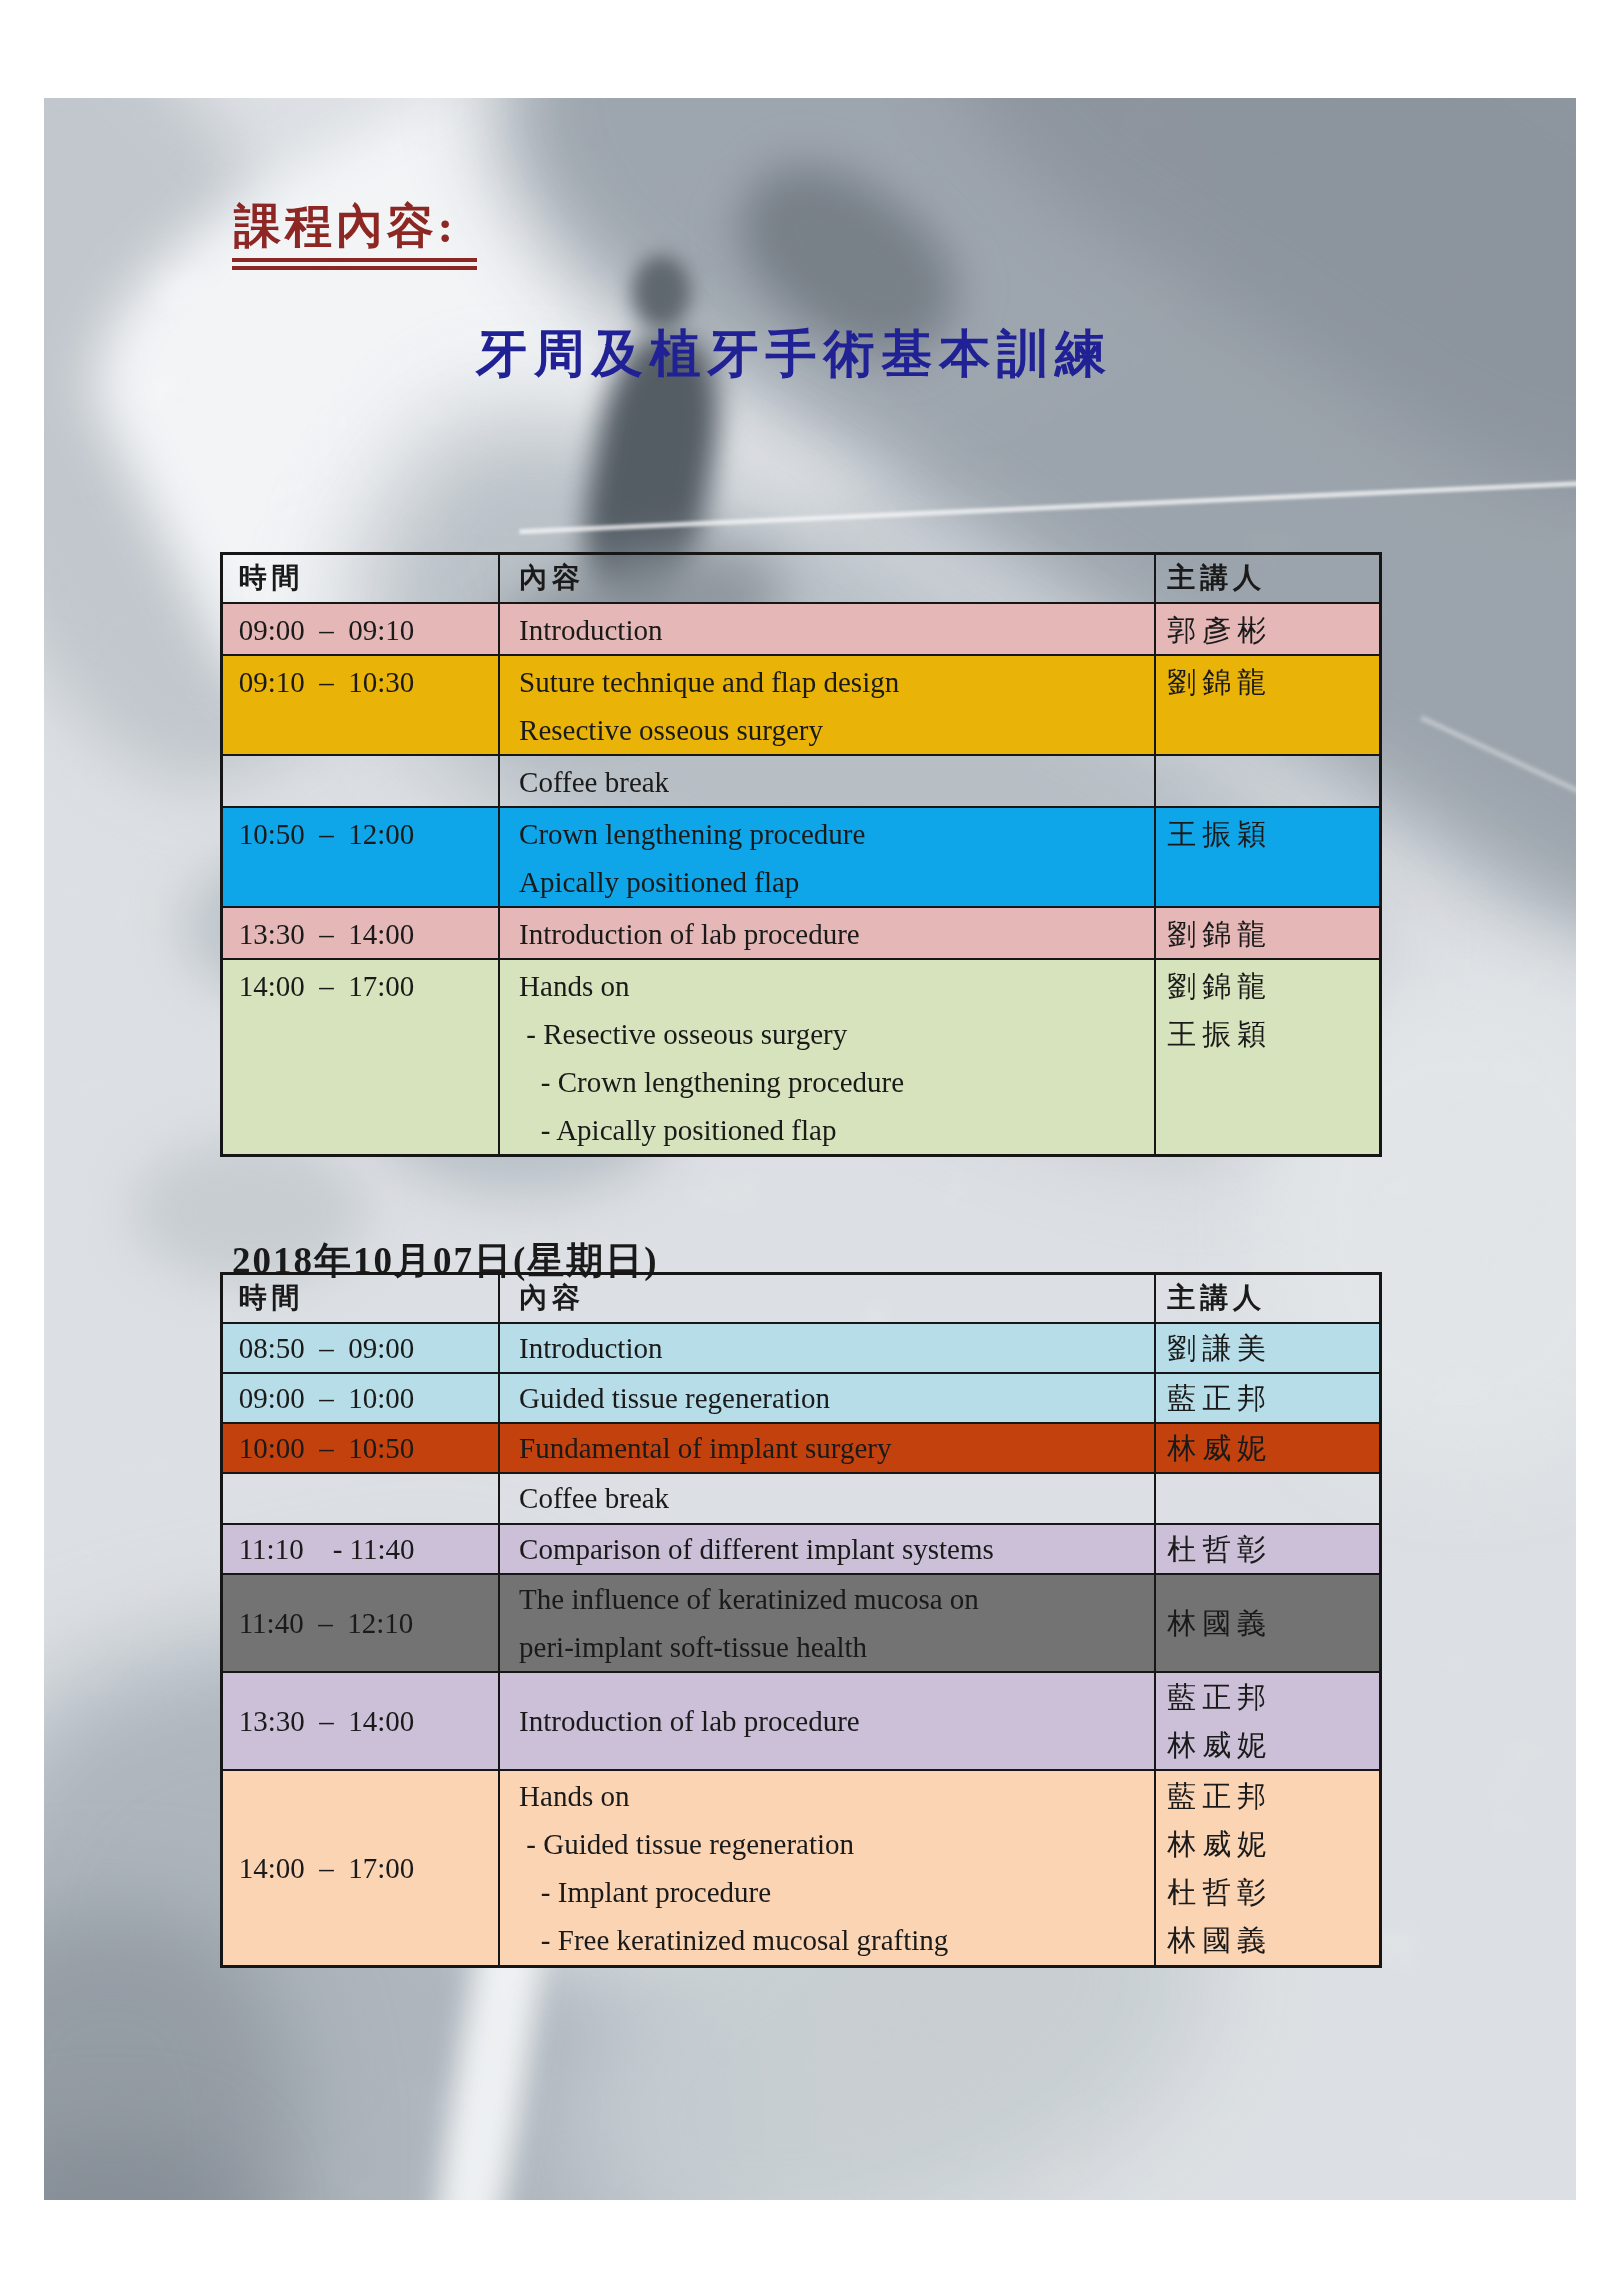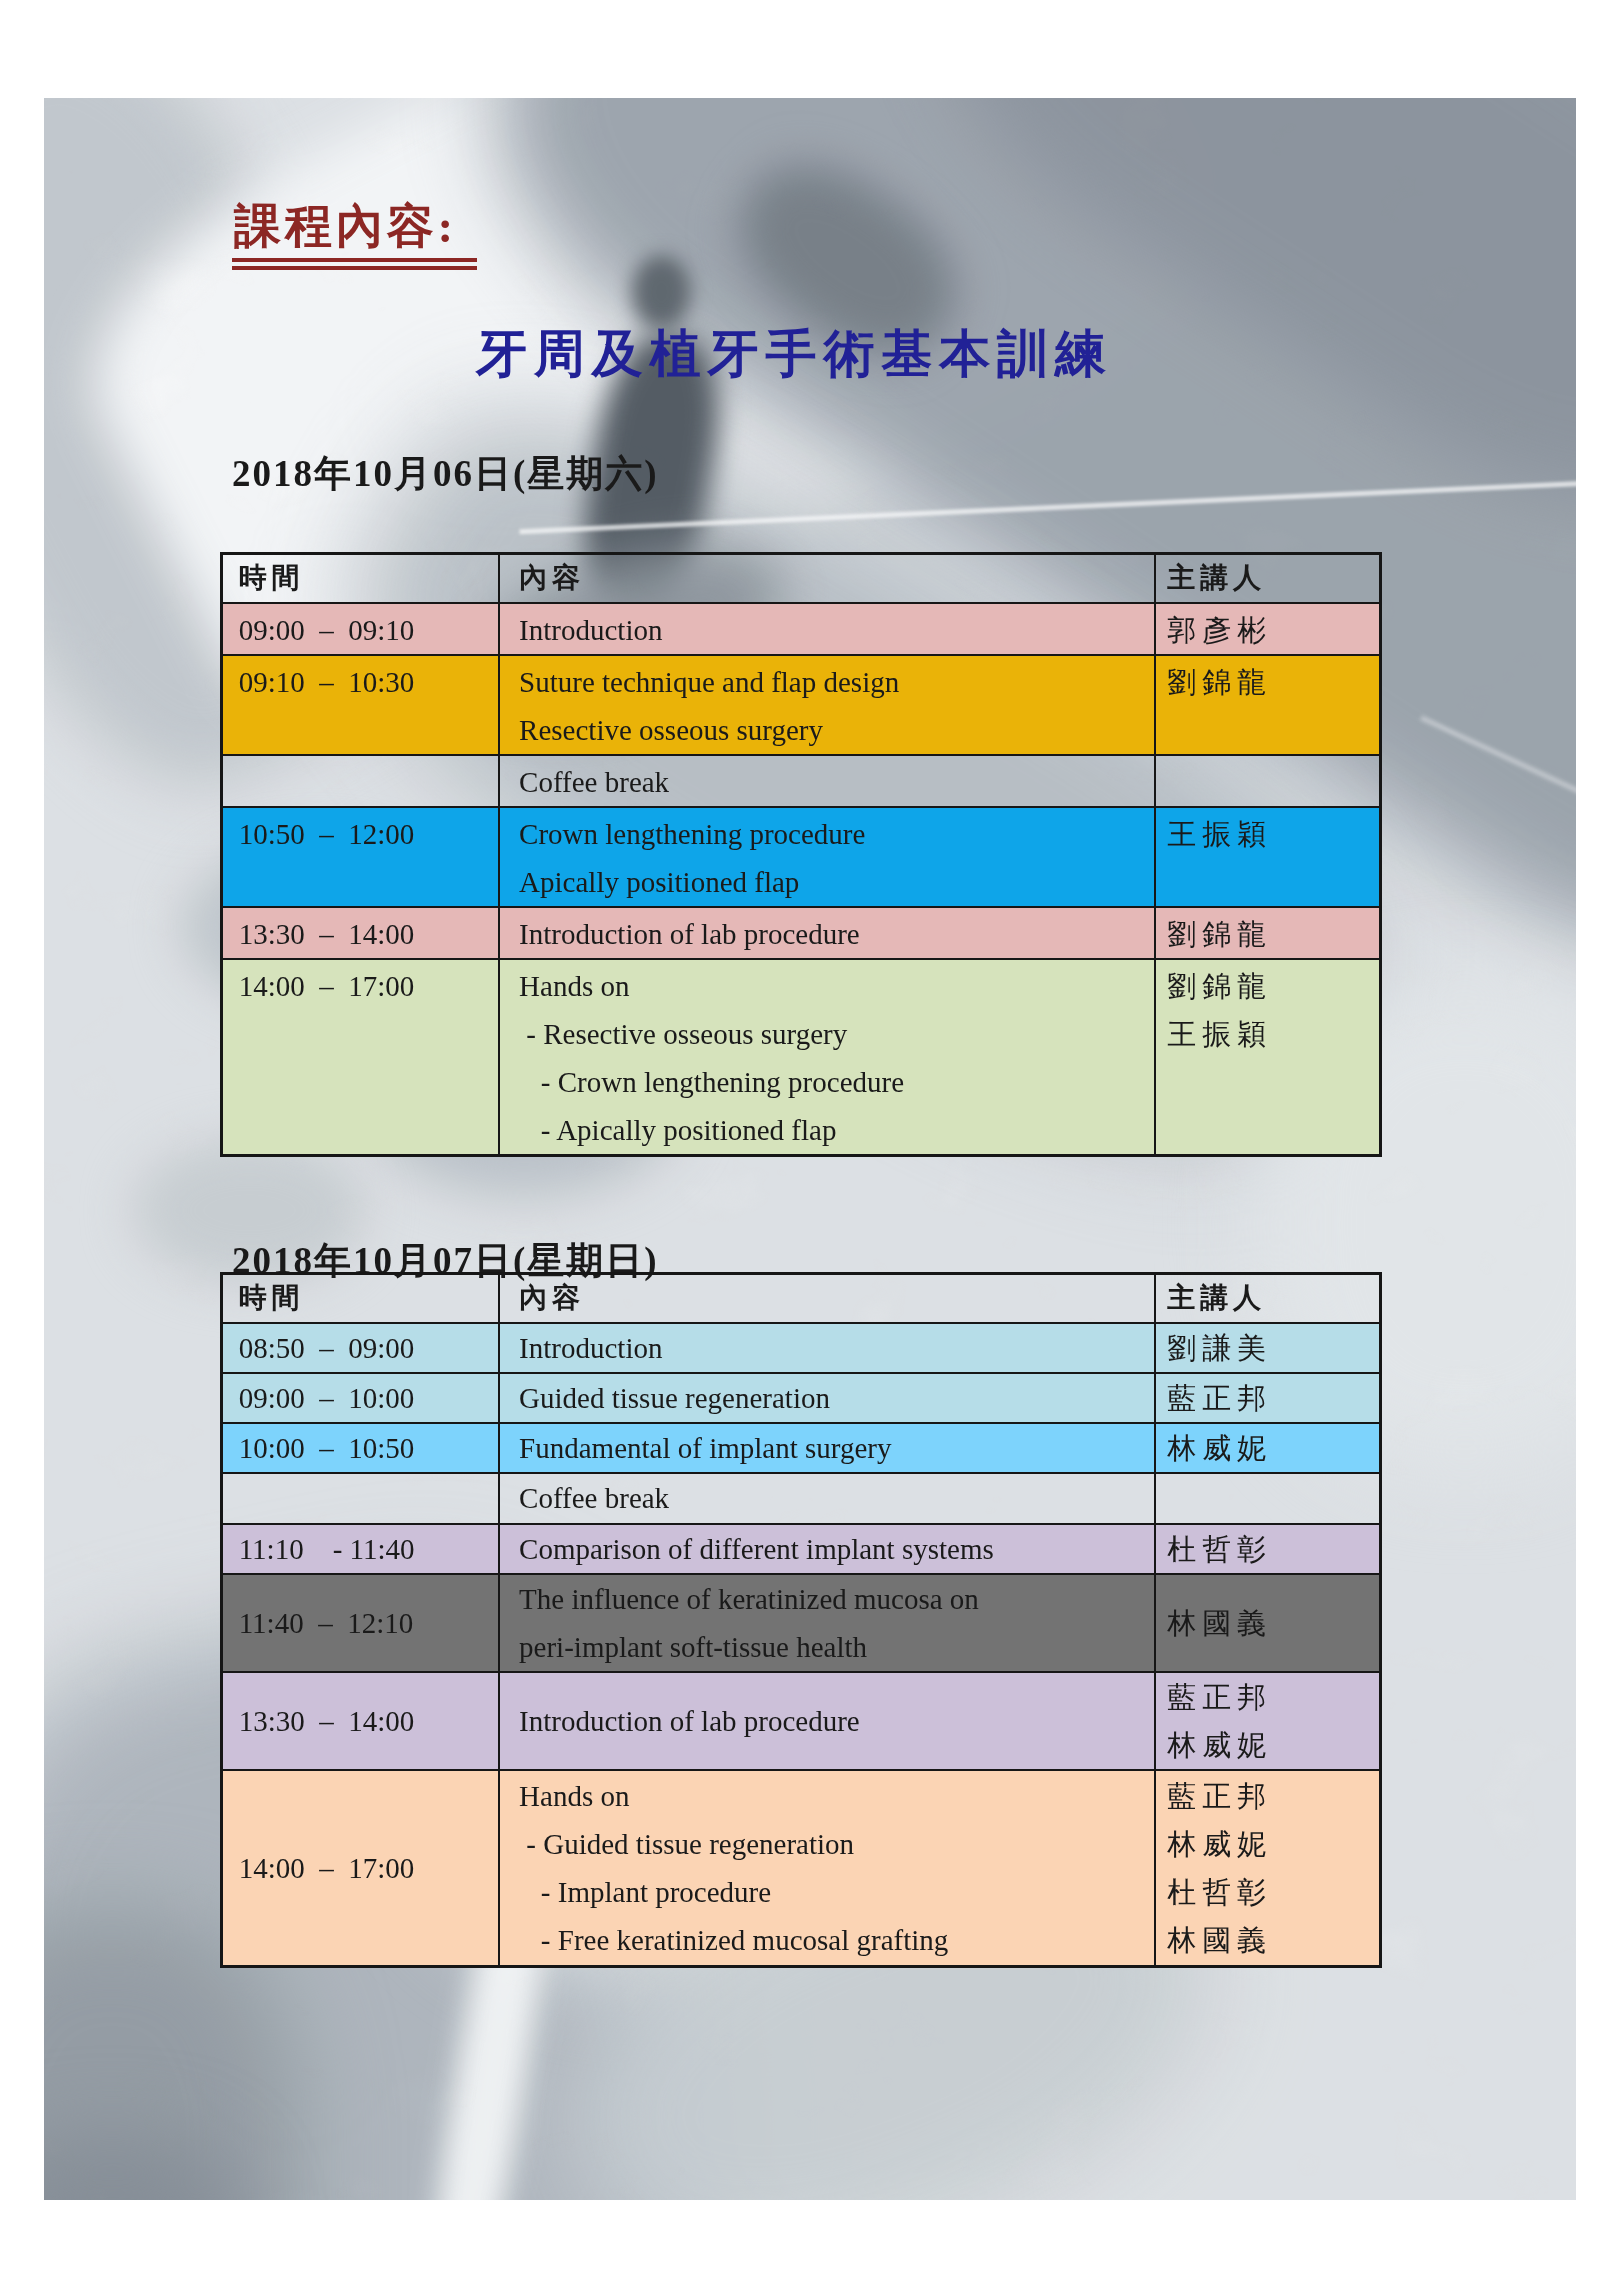--- a/index.html
+++ b/index.html
@@ -73,21 +73,20 @@
       <filter id="grain">
         <feTurbulence type="fractalNoise" baseFrequency="0.011 0.014" numOctaves="4" seed="7"></feTurbulence>
         <feColorMatrix type="matrix" values="0 0 0 0 0.72  0 0 0 0 0.75  0 0 0 0 0.78  0.8 0.8 0.8 0 0"></feColorMatrix>
       </filter>
       <rect width="100%" height="100%" filter="url(#grain)"></rect>
     </svg>
   </div>
 
   <div id="heading">課程內容:</div>
   <div id="course-title">牙周及植牙手術基本訓練</div>
-  <div id="date1" class="date">2018年10月06日(星期六)</div>
   <div id="date2" class="date">2018年10月07日(星期日)</div>
 
   <table id="table1">
     <colgroup>
         <col class="col-time">
         <col class="col-content">
         <col class="col-speaker">
       </colgroup>
     <thead>
         <tr>
@@ -183,21 +182,21 @@
         </tr>
         <tr class="rh1" style="background: rgb(182, 221, 232);">
           <td class="time"><div class="line">09:00  –  10:00</div></td>
           <td class="content">
             <div class="line">Guided tissue regeneration</div>
           </td>
           <td class="speaker">
             <div class="line">藍正邦</div>
           </td>
         </tr>
-        <tr class="rh1" style="background: #7dd3fc; margin-top: 25px;">
+        <tr class="rh1" style="background: #c2410c; margin-top: 25px;">
           <td class="time"><div class="line">10:00  –  10:50</div></td>
           <td class="content">
             <div class="line">Fundamental of implant surgery</div>
           </td>
           <td class="speaker">
             <div class="line">林威妮</div>
           </td>
         </tr>
         <tr class="rhb" style="background: transparent;">
           <td class="time"><div class="line"></div></td>

